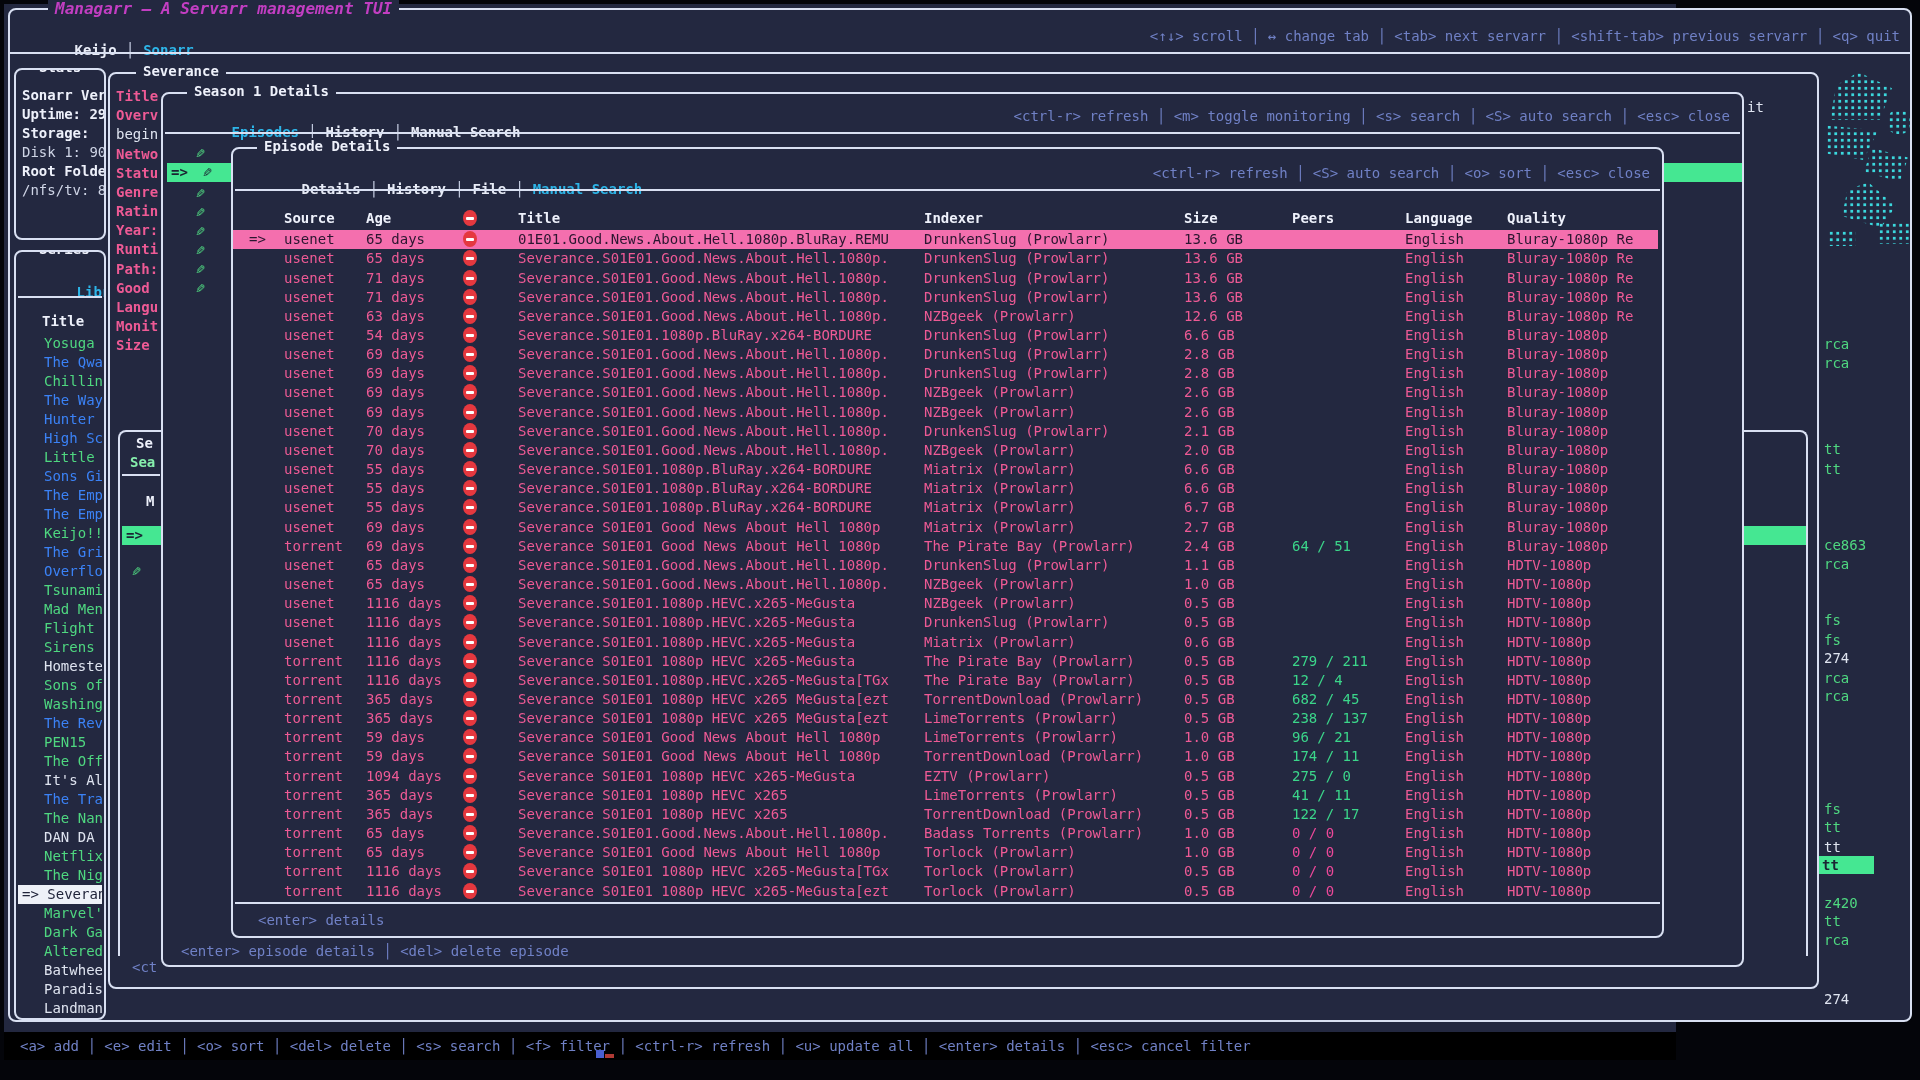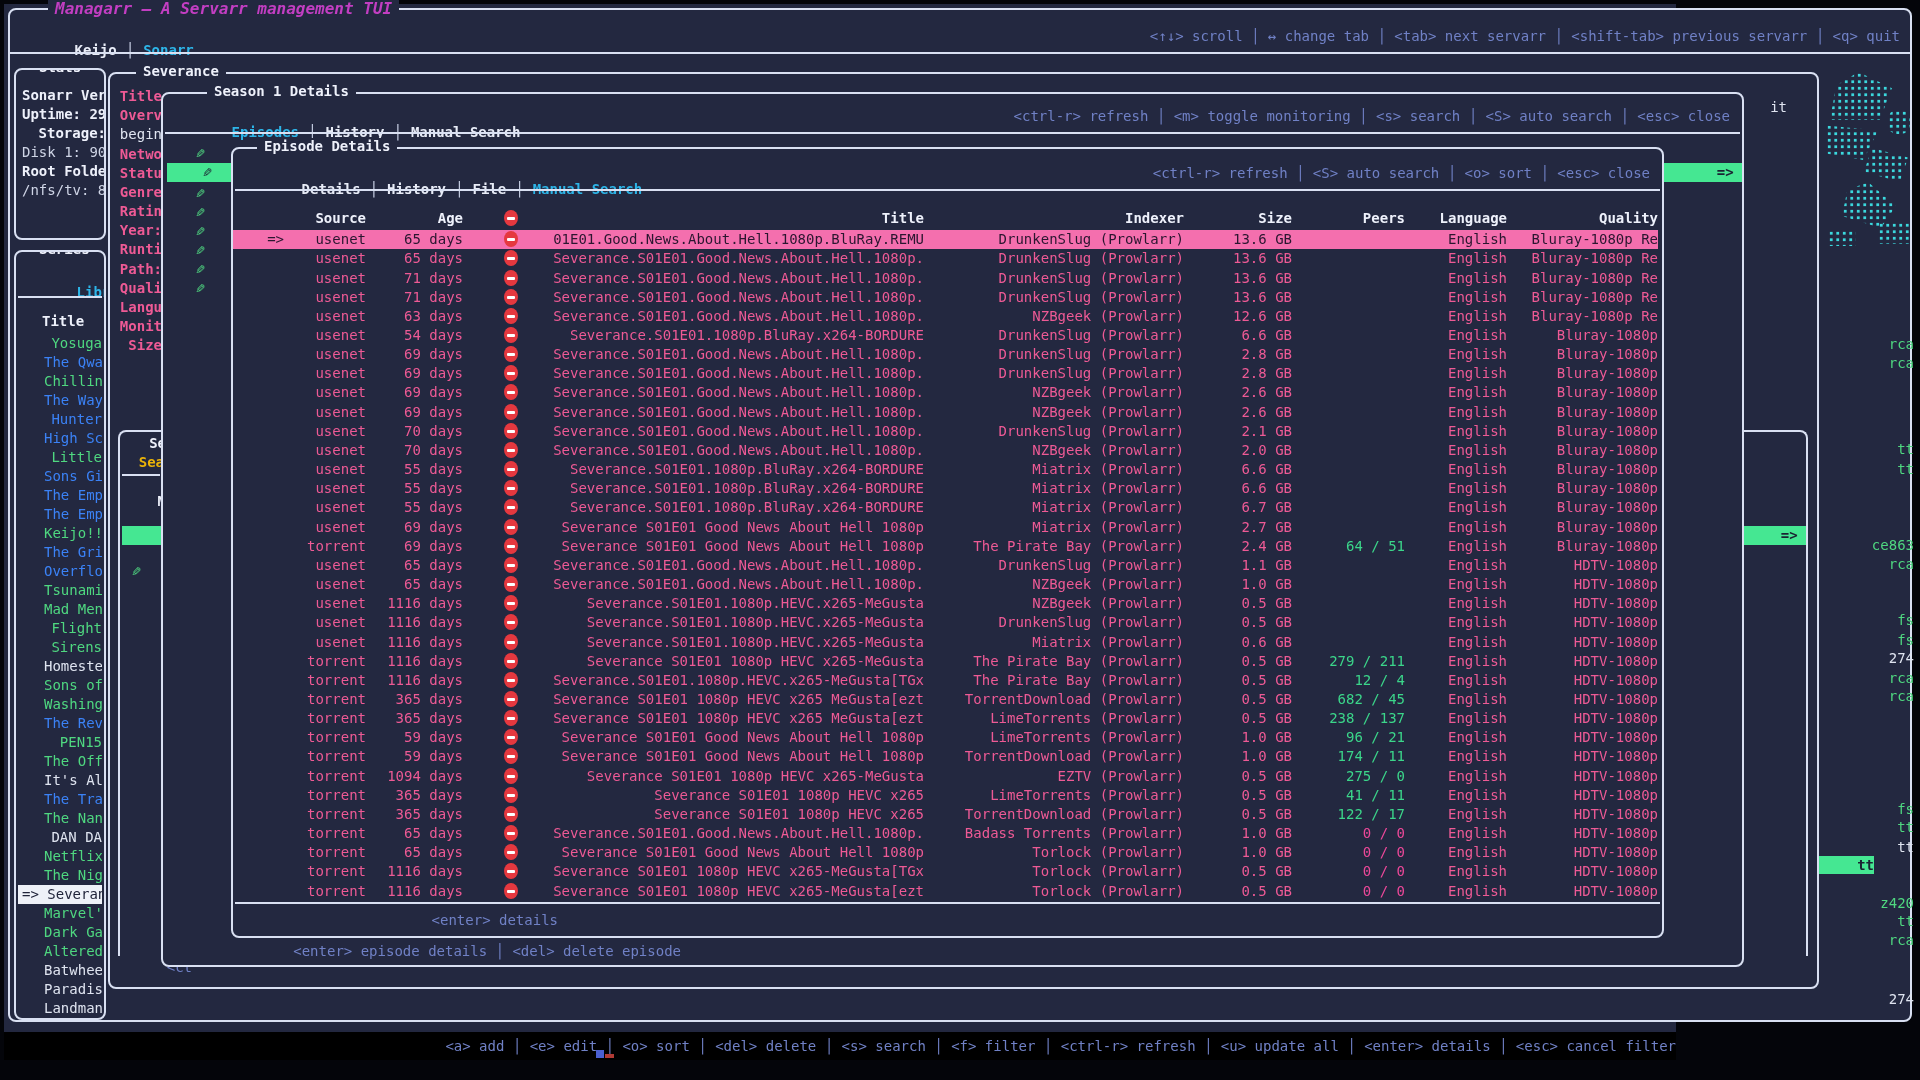--- a/index.html
+++ b/index.html
@@ -1,17 +1,17 @@
 <!DOCTYPE html>
 <html><head>
 <meta charset="utf-8">
 <style>
   html,body{margin:0;padding:0;width:1920px;height:1080px;background:#04050a;overflow:hidden}
   #screen{position:absolute;left:4px;top:4px;width:1672px;height:1054px;background:#232840;
-          font-family:"DejaVu Sans Mono",monospace;font-size:14px;color:#dfe4f0;text-align:right;}
+          font-family:"DejaVu Sans Mono",monospace;font-size:14px;color:#dfe4f0;}
   .abs{position:absolute}
   .win{position:absolute;border:2px solid #d9e0f2;border-radius:8px;background:#232840;box-sizing:border-box}
   .wtitle{position:absolute;top:-11px;background:#232840;padding:0 7px;font-weight:bold;color:#eef1fb;white-space:pre}
   .hint{color:#7081c6;white-space:pre}
   .sep{position:absolute;height:2px;background:#d9e0f2}
   .tabs{position:absolute;font-weight:bold;color:#e8ecf7;white-space:pre}
   .tab{cursor:default}
   .tab.active{color:#2db5e8}
   .tsep{color:#cdd5ea;padding:0 9px}
   .pink{color:#ee5a95;font-weight:bold}
@@ -158,40 +158,40 @@
         <div class="line pink" style="left: 6px; top: 13px; width: 46px;">Title</div>
         <div class="line pink" style="left: 6px; top: 32.18px; width: 46px;">Overv</div>
         <div class="line plain" style="left: 6px; top: 51.36px; width: 46px;">begin</div>
         <div class="line pink" style="left: 6px; top: 70.54px; width: 46px;">Netwo</div>
         <div class="line pink" style="left: 6px; top: 89.72px; width: 46px;">Statu</div>
         <div class="line pink" style="left: 6px; top: 108.9px; width: 46px;">Genre</div>
         <div class="line pink" style="left: 6px; top: 128.08px; width: 46px;">Ratin</div>
         <div class="line pink" style="left: 6px; top: 147.26px; width: 46px;">Year:</div>
         <div class="line pink" style="left: 6px; top: 166.44px; width: 46px;">Runti</div>
         <div class="line pink" style="left: 6px; top: 185.62px; width: 46px;">Path:</div>
-        <div class="line pink" style="left: 6px; top: 204.8px; width: 46px;">Quali</div>
+        <div class="line pink" style="left: 6px; top: 204.8px; width: 46px;">Good</div>
         <div class="line pink" style="left: 6px; top: 223.98px; width: 46px;">Langu</div>
         <div class="line pink" style="left: 6px; top: 243.16px; width: 46px;">Monit</div>
         <div class="line pink" style="left: 6px; top: 262.34px; width: 46px;">Size</div>
       </div>
     <div class="line plain" style="left:1637px;top:24px;width:40px;">it</div>
     <div class="line hint" style="left:22px;top:884px;width:60px;">&lt;ct</div>
   </div>
 
   <div class="abs" id="mini-win" style="left:114px;top:426px;width:1690px;height:526px;background:#232840;border-top:2px solid #d9e0f2;border-left:2px solid #d9e0f2;border-right:2px solid #d9e0f2;border-radius:8px 8px 0 0;box-sizing:border-box;">
     <div class="line" style="left:16px;top:2px;width:30px;font-weight:bold;color:#eef1fb;">Se</div>
-    <div class="line" style="left:10px;top:21px;width:34px;font-weight:bold;color:#eab308;">Sea</div>
+    <div class="line" style="left:10px;top:21px;width:34px;font-weight:bold;color:#86efac;">Sea</div>
     <div class="sep" style="left:2px;top:42px;width:38px;"></div>
     <div class="line" style="left:26px;top:60px;width:20px;font-weight:bold;color:#eef1fb;">M</div>
     <div class="greenbar" style="left:2px;top:94px;width:1684px;"><span style="padding-left:4px;">=&gt; </span></div>
     <span class="pen abs" style="left:12px;top:130px;">✎</span>
   </div>
 
   <div class="win" id="season-win" style="left:157px;top:88px;width:1583px;height:875px;">
-    <div class="wtitle" style="left:24px;margin-left:20px;">Season 1 Details</div>
+    <div class="wtitle" style="left:24px;">Season 1 Details</div>
     <div class="tabs" style="left:18px;top:14px;">
       <span class="tab active">Episodes</span><span class="tsep">│</span><span class="tab">History</span><span class="tsep">│</span><span class="tab">Manual Search</span>
     </div>
     <div class="hint abs" style="top:14px;right:12px;">&lt;ctrl-r&gt; refresh │ &lt;m&gt; toggle monitoring │ &lt;s&gt; search │ &lt;S&gt; auto search │ &lt;esc&gt; close</div>
     <div class="sep" style="left:2px;top:38px;right:2px;"></div>
     <div id="episode-strip">
         <span class="pen abs" style="left: 33px; top: 50px;">✎</span>
         <span class="pen abs" style="left: 33px; top: 90px;">✎</span>
         <span class="pen abs" style="left: 33px; top: 109px;">✎</span>
         <span class="pen abs" style="left: 33px; top: 128px;">✎</span>

